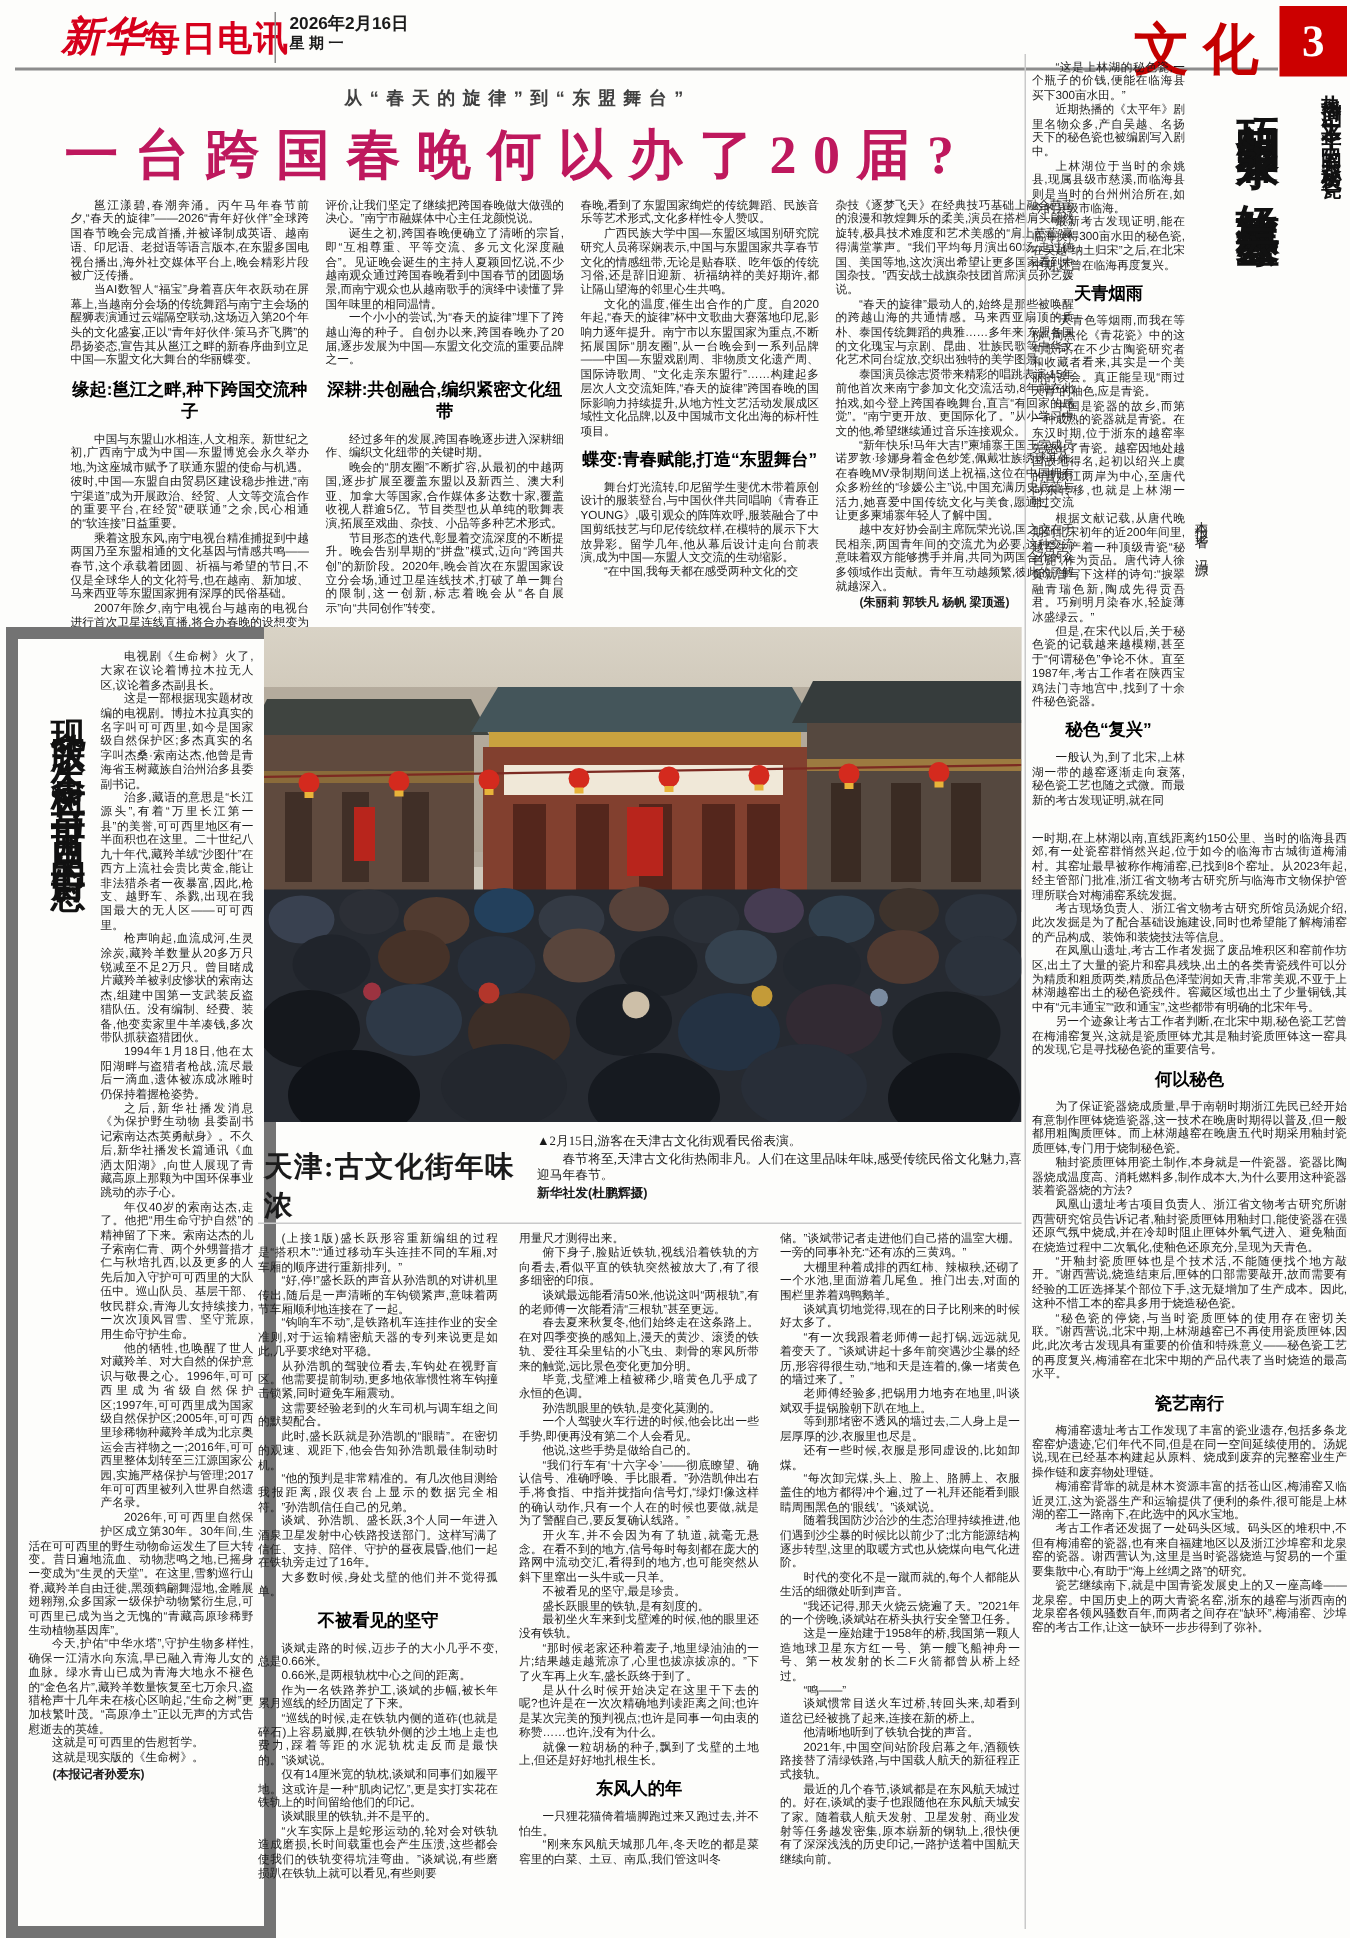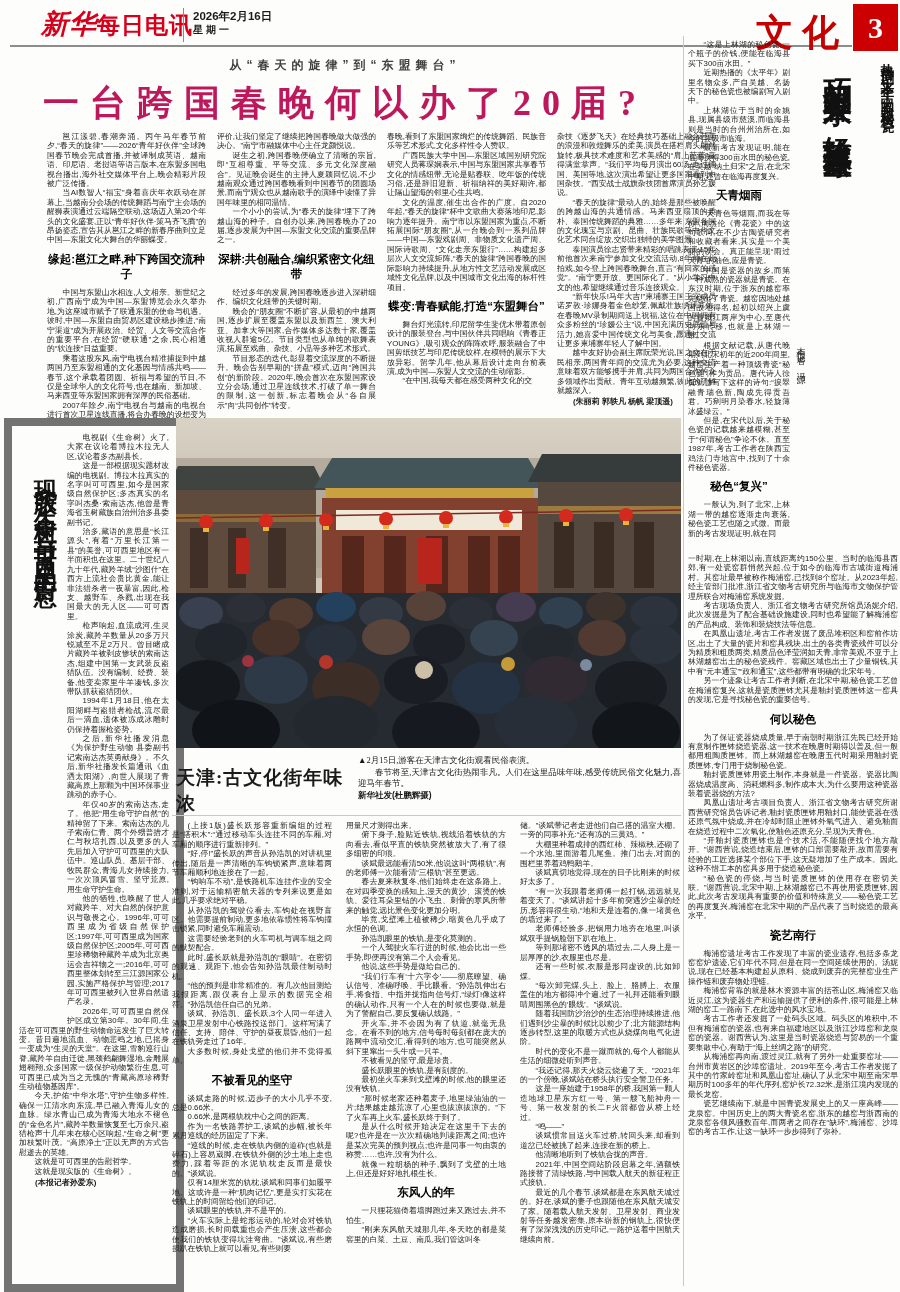--- a/index.html
+++ b/index.html
@@ -333,15 +333,14 @@
     <h3 class="colsub">何以秘色</h3>
     <p class="para">为了保证瓷器烧成质量,早于南朝时期浙江先民已经开始有意制作匣钵烧造瓷器,这一技术在晚唐时期得以普及,但一般都用粗陶质匣钵。而上林湖越窑在晚唐五代时期采用釉封瓷质匣钵,专门用于烧制秘色瓷。</p>
     <p class="para">釉封瓷质匣钵用瓷土制作,本身就是一件瓷器。瓷器比陶器烧成温度高、消耗燃料多,制作成本大,为什么要用这种瓷器装着瓷器烧的方法?</p>
     <p class="para">凤凰山遗址考古项目负责人、浙江省文物考古研究所谢西营研究馆员告诉记者,釉封瓷质匣钵用釉封口,能使瓷器在强还原气氛中烧成,并在冷却时阻止匣钵外氧气进入、避免釉面在烧造过程中二次氧化,使釉色还原充分,呈现为天青色。</p>
     <p class="para">“开釉封瓷质匣钵也是个技术活,不能随便找个地方敲开。”谢西营说,烧造结束后,匣钵的口部需要敲开,故而需要有经验的工匠选择某个部位下手,这无疑增加了生产成本。因此,这种不惜工本的窑具多用于烧造秘色瓷。</p>
     <p class="para">“秘色瓷的停烧,与当时瓷质匣钵的使用存在密切关联。”谢西营说,北宋中期,上林湖越窑已不再使用瓷质匣钵,因此,此次考古发现具有重要的价值和特殊意义——秘色瓷工艺的再度复兴,梅浦窑在北宋中期的产品代表了当时烧造的最高水平。</p>
     <h3 class="colsub">瓷艺南行</h3>
     <p class="para">梅浦窑遗址考古工作发现了丰富的瓷业遗存,包括多条龙窑窑炉遗迹,它们年代不同,但是在同一空间延续使用的。汤妮说,现在已经基本构建起从原料、烧成到废弃的完整窑业生产操作链和废弃物处理链。</p>
     <p class="para">梅浦窑背靠的就是林木资源丰富的括苍山区,梅浦窑又临近灵江,这为瓷器生产和运输提供了便利的条件,很可能是上林湖的窑工一路南下,在此选中的风水宝地。</p>
     <p class="para">考古工作者还发掘了一处码头区域。码头区的堆积中,不但有梅浦窑的瓷器,也有来自福建地区以及浙江沙埠窑和龙泉窑的瓷器。谢西营认为,这里是当时瓷器烧造与贸易的一个重要集散中心,有助于“海上丝绸之路”的研究。</p>
-    <p class="para">从梅浦窑再向南,渡过灵江,就有了另外一处重要窑址——台州市黄岩区的沙埠窑遗址。2019年至今,考古工作者发掘了其中的竹家岭窑址和凤凰山窑址,确认了从北宋中期至南宋早期历时100多年的年代序列,窑炉长72.32米,是浙江境内发现的最长龙窑。</p>
     <p class="para">瓷艺继续南下,就是中国青瓷发展史上的又一座高峰——龙泉窑。中国历史上的两大青瓷名窑,浙东的越窑与浙西南的龙泉窑各领风骚数百年,而两者之间存在“缺环”,梅浦窑、沙埠窑的考古工作,让这一缺环一步步得到了弥补。</p>
   </div>
 
 </body></html>

